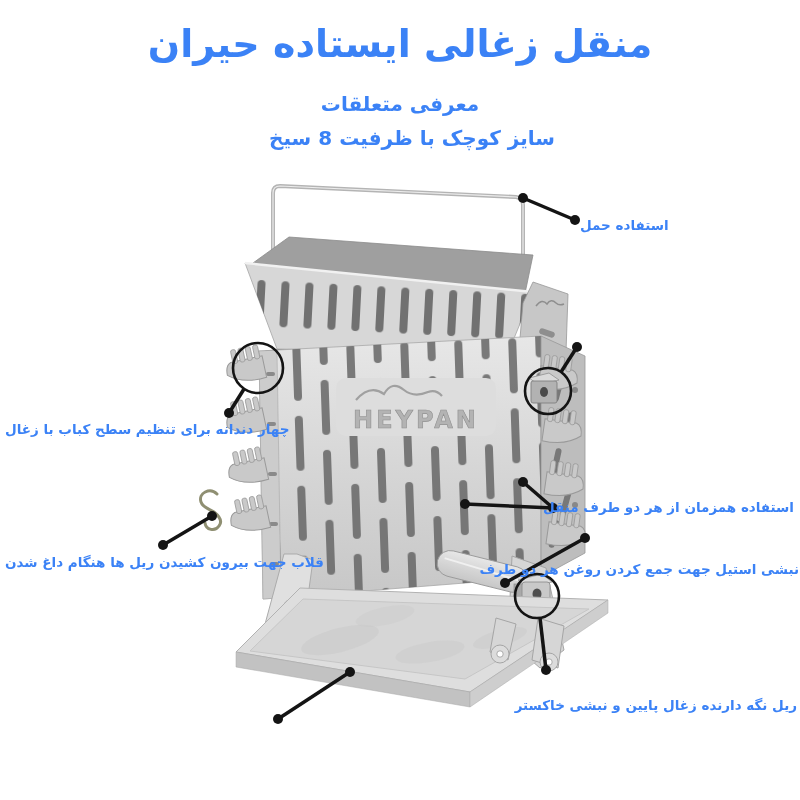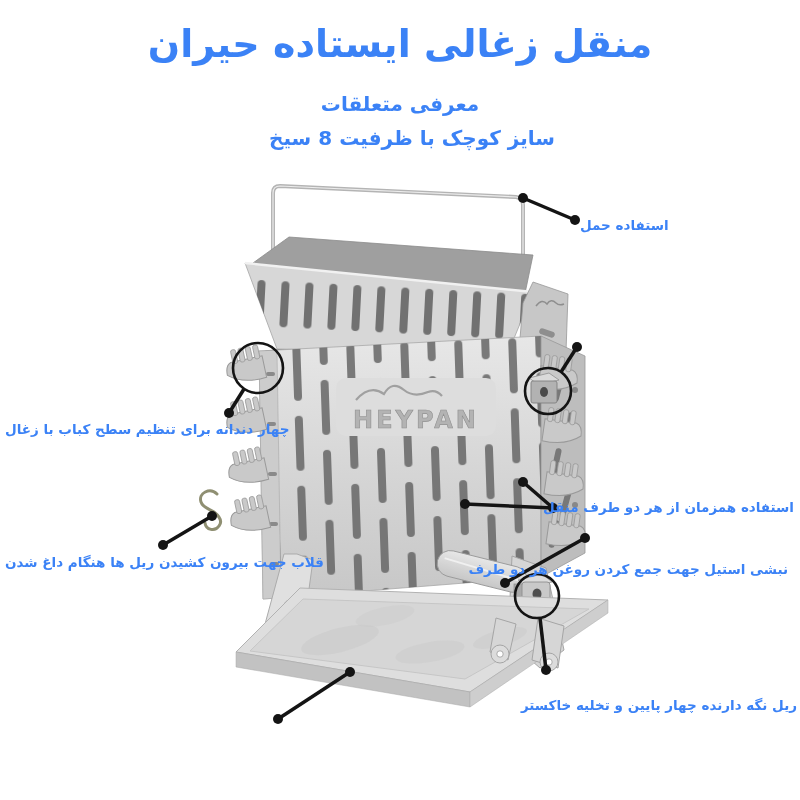--- a/index.html
+++ b/index.html
@@ -9,21 +9,21 @@
   .txt{position:absolute;direction:rtl;color:#3b82f6;white-space:nowrap;}
   .title{left:0;right:0;top:22px;text-align:center;font-size:38px;font-weight:bold;}
   .subtitle{left:0;right:0;top:92px;text-align:center;font-size:20px;font-weight:bold;}
   .sizeline{left:0;right:0;top:126px;text-align:center;font-size:20px;font-weight:bold;margin-left:24px;}
   .lbl{font-size:13.5px;font-weight:bold;line-height:1.15;}
   .lbl-handle{left:580px;top:218px;}
   .lbl-upper-rail{right:4px;top:320px;}
   .lbl-teeth{left:5px;top:422px;}
   .lbl-both-sides{right:6px;top:500px;}
   .lbl-hook{left:5px;top:555px;}
-  .lbl-angle-bar{right:12px;top:562px;text-align:center;}
+  .lbl-angle-bar{right:1px;top:562px;text-align:center;}
   .lbl-lower-rail{right:3px;top:698px;}
   .lbl-tray{left:30px;top:737px;}
 </style>
 </head>
 <body>
 
 <div class="stage">
 
   <svg width="800" height="800" viewBox="0 0 800 800">
     <defs>
@@ -214,15 +214,15 @@
 
   <div class="txt title">منقل زغالی ایستاده حیران</div>
   <div class="txt subtitle">معرفی متعلقات</div>
   <div class="txt sizeline">سایز کوچک با ظرفیت 8 سیخ</div>
 
   <div class="txt lbl lbl-handle">استفاده حمل</div>
   <div class="txt lbl lbl-teeth">چهار دندانه برای تنظیم سطح کباب با زغال</div>
   <div class="txt lbl lbl-hook">قلاب جهت بیرون کشیدن ریل ها هنگام داغ شدن</div>
   <div class="txt lbl lbl-both-sides">استفاده همزمان از هر دو طرف منقل</div>
   <div class="txt lbl lbl-angle-bar">نبشی استیل جهت جمع کردن روغن هر دو طرف</div>
-  <div class="txt lbl lbl-lower-rail">ریل نگه دارنده چهار پایین و تخلیه خاکستر</div>
+  <div class="txt lbl lbl-lower-rail">ریل نگه دارنده زغال پایین و نبشی خاکستر</div>
 
 </div>
 
 </body></html>

